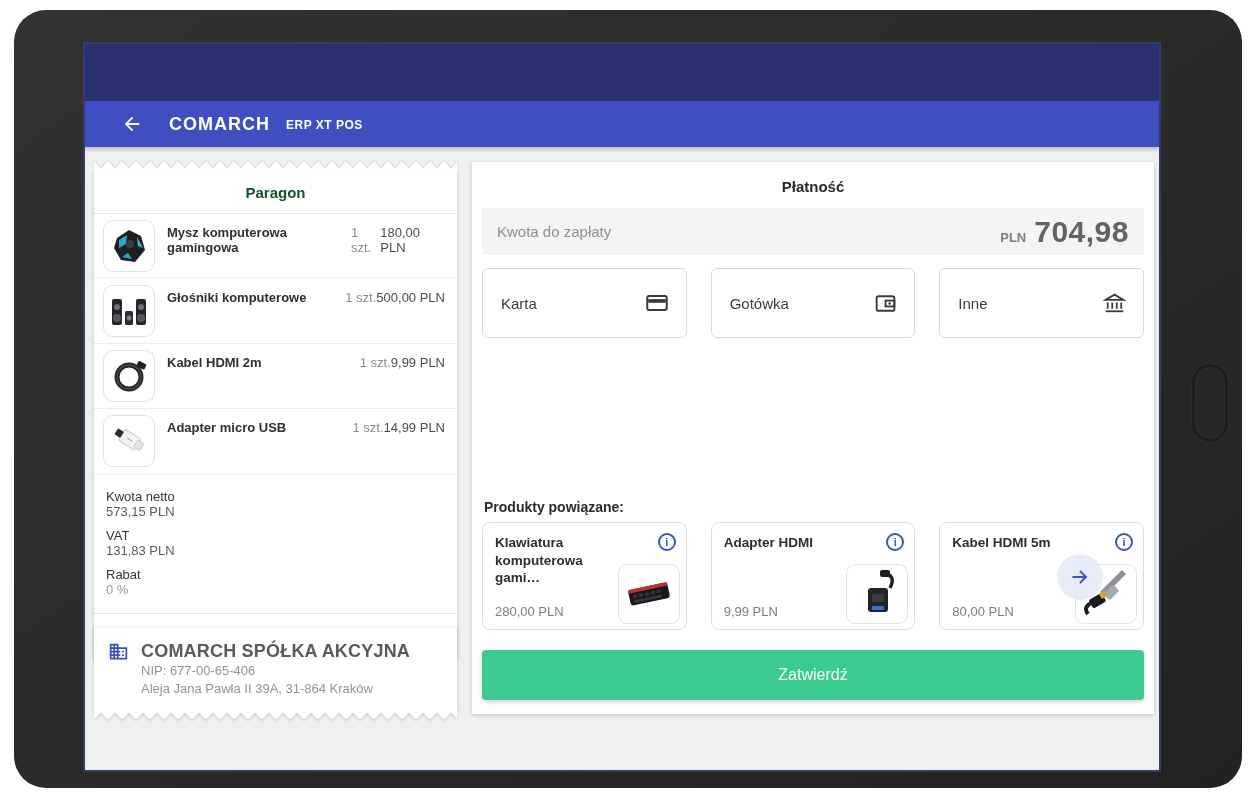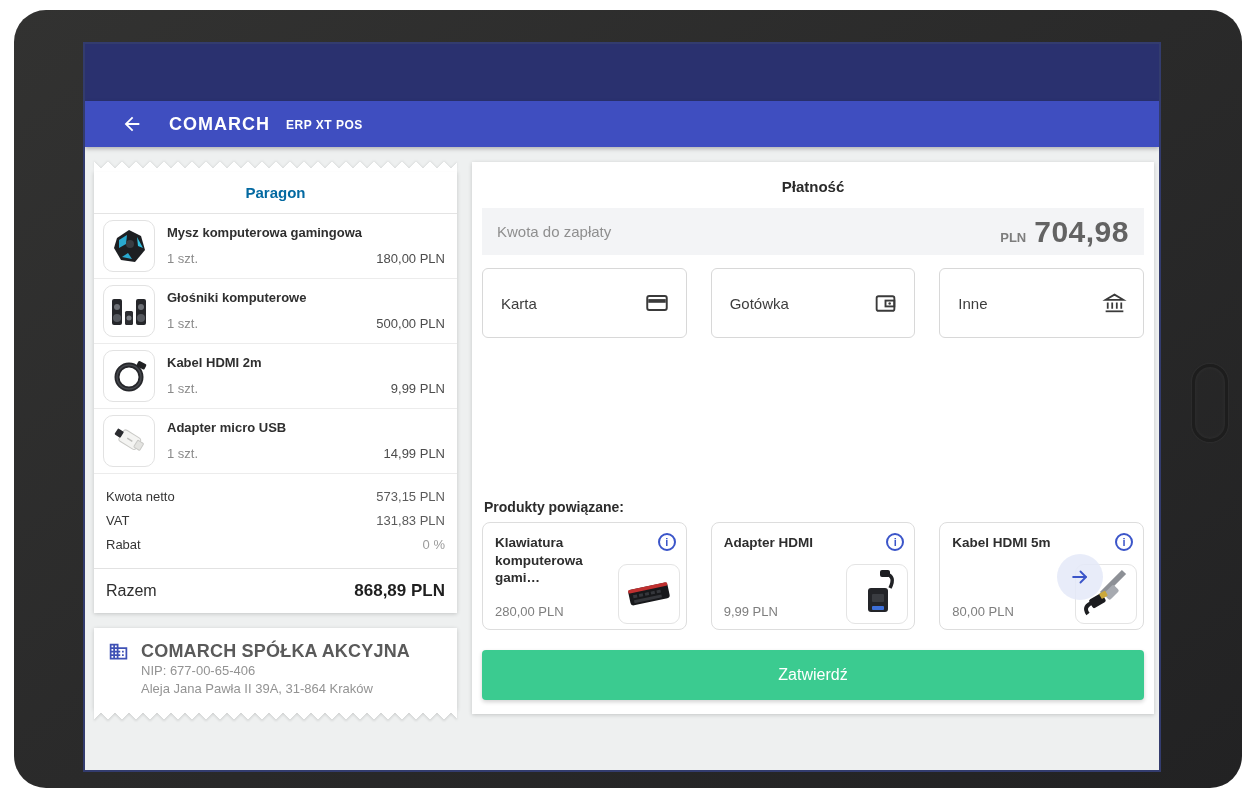--- a/index.html
+++ b/index.html
@@ -45,33 +45,33 @@
   .zz-bottom {
     background-image:linear-gradient(-135deg,#ffffff 7px,transparent 0),
                      linear-gradient(135deg,#ffffff 7px,transparent 0);
     background-position:left top;
     filter:drop-shadow(0 2px 1px rgba(0,0,0,0.10));
   }
 
   
   .receipt-card { position:absolute; left:9px; top:15px; width:363px; }
   .receipt-body { background:#fff; box-shadow:0 1px 4px rgba(0,0,0,0.18); }
-  .receipt-title { text-align:center; font-weight:700; font-size:15px; color:#0369a1; padding:13px 0 12px; border-bottom:1px solid #e4e4e4; }
+  .receipt-title { text-align:center; font-weight:700; font-size:15px; color:#14532d; padding:13px 0 12px; border-bottom:1px solid #e4e4e4; }
   .r-item { display:flex; gap:12px; height:65px; padding:6px 12px 6px 9px; border-bottom:1px solid #ececec; }
   .thumb {
     width:52px; height:52px; border:1px solid #e2e2e2; border-radius:10px;
     align-self:center; background:#fff; display:flex; align-items:center; justify-content:center; overflow:hidden;
   }
-  .r-info { flex:1; display:flex; flex-direction:column; justify-content:space-between; padding:5px 0 6px; }
+  .r-info { flex:1; display:flex; flex-direction:row; justify-content:space-between; padding:5px 0 6px; }
   .r-name { font-weight:700; font-size:13px; color:#2f2f2f; }
   .r-bottom { display:flex; justify-content:space-between; font-size:13px; }
   .r-qty { color:#8b8b8b; }
   .r-price { color:#4c4c4c; }
   .summary { padding:10px 12px 12px; }
-  .sum-row { display:flex; justify-content:space-between; padding:4.5px 0; font-size:13px; }
+  .sum-row { display:flex; justify-content:flex-end; padding:4.5px 0; font-size:13px;flex-direction:column; }
   .sum-label { color:#353535; }
   .sum-value { color:#5b5b5b; }
   .sum-value.muted { color:#9b9b9b; }
   .total-row { border-top:1px solid #e2e2e2; display:flex; justify-content:space-between; align-items:center; padding:12px 12px; }
   .total-label { font-size:16px; color:#2d2d2d; font-weight:500; }
   .total-value { font-size:17px; font-weight:700; color:#1f1f1f; }
 
   
   .company-card { position:absolute; left:9px; top:481px; width:363px; }
   .company-body { background:#fff; box-shadow:0 1px 4px rgba(0,0,0,0.18); padding:13px 14px 12px; display:flex; gap:12px; }

